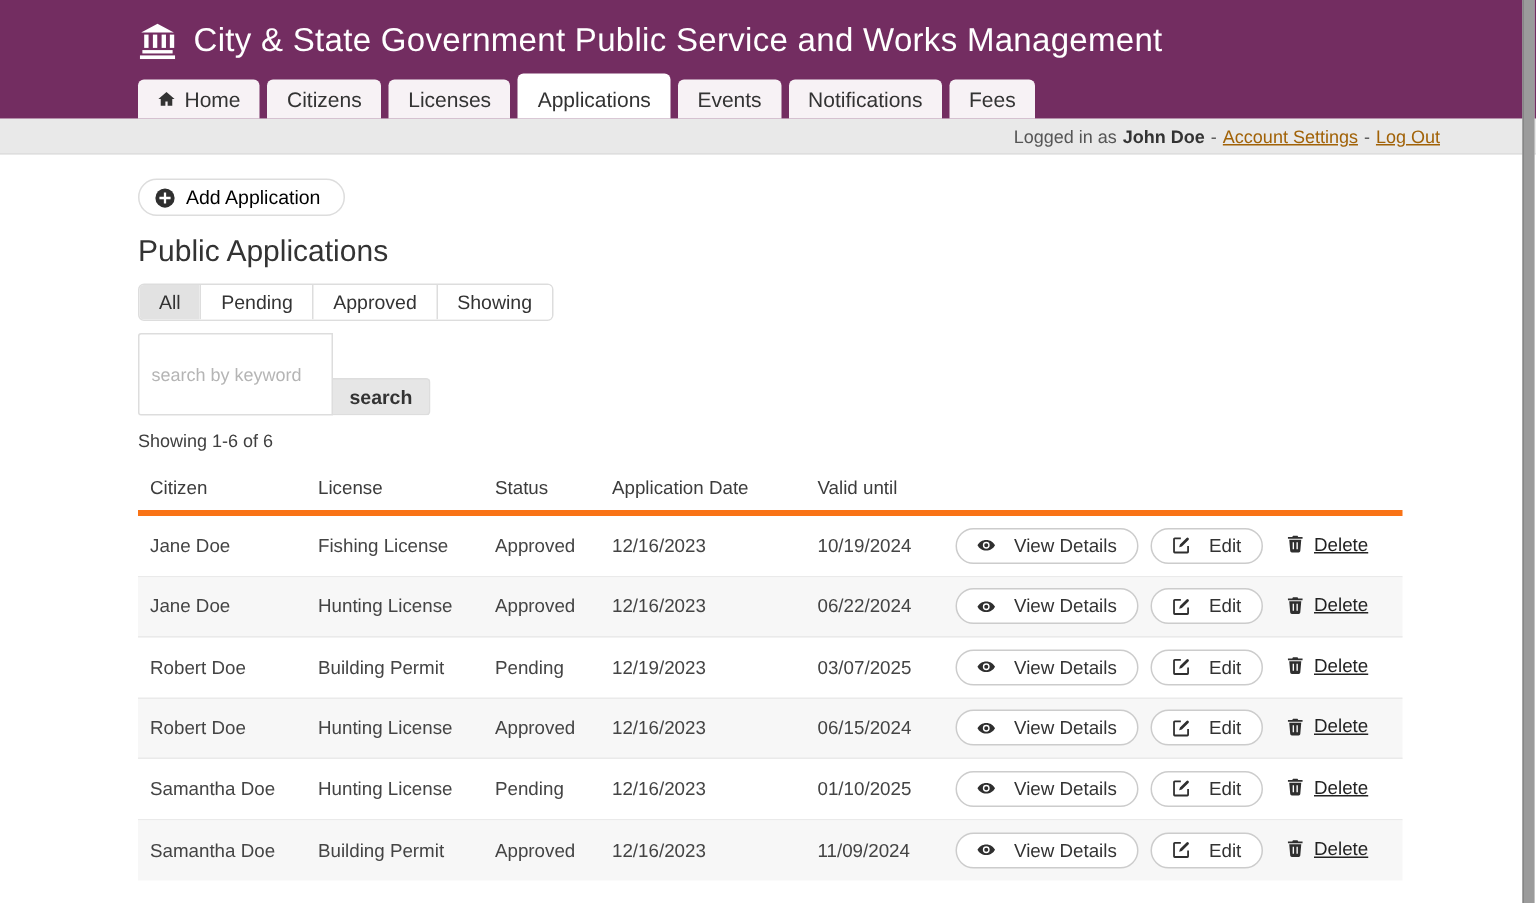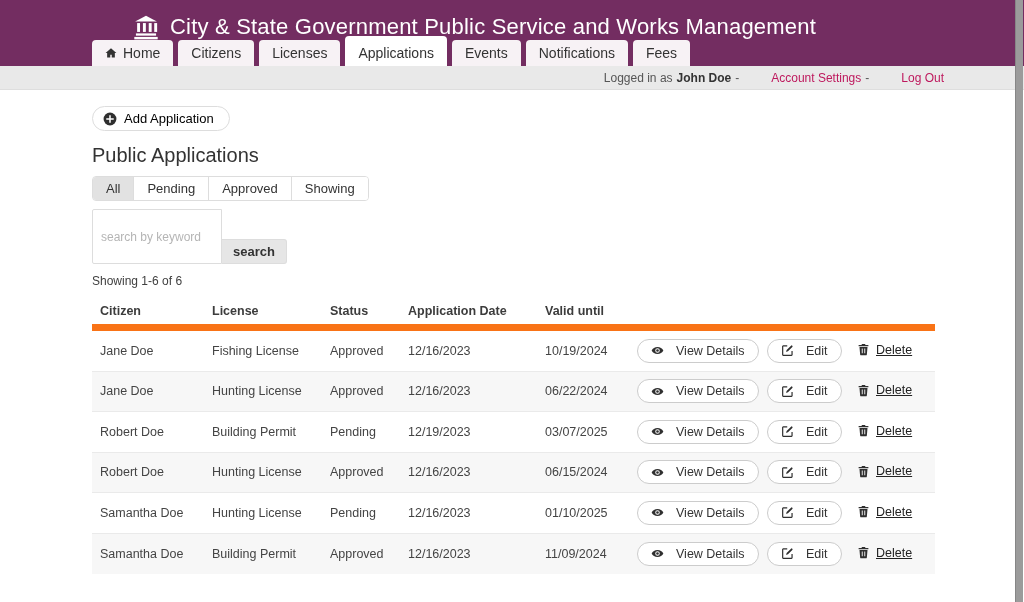--- a/index.html
+++ b/index.html
@@ -1,34 +1,34 @@
 <!DOCTYPE html>
 <html><head>
 <meta charset="utf-8">
 <style>
   * { margin:0; padding:0; box-sizing:border-box; }
   body { background:#fff; font-family:"Liberation Sans", sans-serif; }
   .page { position:relative; width:1024px; height:602px; background:#fff; overflow:hidden; }
 
   
-  .masthead { position:relative; height:66px; background:#732d61;padding-left:41px; }
+  .masthead { position:relative; height:79px; background:#732d61; }
   .brand { display:flex; align-items:center; gap:11px; padding:14px 0 0 92px; }
   .brand-title { color:#fff; font-size:22px; font-weight:400; letter-spacing:.2px; }
   .nav-tabs { position:absolute; left:92px; bottom:0; display:flex; align-items:flex-end; gap:5px; }
   .tab { background:#f7f2f5; color:#333; font-size:14px; padding:5px 13px 5px 13px;
          border-radius:4px 4px 0 0; display:flex; align-items:center; gap:6px; cursor:pointer; white-space:nowrap; }
   .tab.active { background:#ffffff; padding-top:9px; }
   .tab .h-icon { color:#333; display:inline-flex; }
 
   
   .user-bar { height:24px; background:#e9e9e9; border-bottom:1px solid #dedede;
               display:flex; justify-content:flex-end; align-items:center; gap:4px;
-              padding-right:80px; font-size:12px; color:#555; }
+              padding-right:64px; font-size:12px; color:#555; }
   .user-bar b { color:#333; }
-  .user-bar a { color:#be185d; cursor:pointer;margin-left:28px; }
+  .user-bar a { color:#a16207; text-decoration:underline; cursor:pointer; }
 
   
   .content { padding:16px 0 0 92px; }
   .add-btn { display:inline-flex; align-items:center; gap:7px; background:#fff; border:1px solid #ddd;
              border-radius:16px; padding:4px 15px 4px 10px; font-size:13px; color:#000000; cursor:pointer; }
   h1 { font-size:20px; font-weight:400; color:#333; margin:13px 0 9px; }
 
   .filters { display:inline-flex; border:1px solid #ddd; border-radius:4px; overflow:hidden; font-size:13px; }
   .filter { padding:4px 13px; background:#fff; color:#333; border-left:1px solid #ddd; cursor:pointer; }
   .filter:first-child { border-left:none; }
@@ -41,21 +41,21 @@
   .search-btn { background:#e6e6e6; border:1px solid #ddd; border-left:none; padding:4px 11px;
                 font-size:13px; font-weight:600; color:#333; border-radius:0 3px 3px 0; cursor:pointer;
                 font-family:"Liberation Sans", sans-serif;margin-top:30px; }
 
   .showing { font-size:12px; color:#404040; margin-top:10px; }
 
   
   .table { margin-top:9px; width:843px; }
   .thead, .tr { display:grid; grid-template-columns:112px 118px 78px 137px 92px 130px 76px 92px;
                 align-items:center; padding-left:8px; }
-  .thead { height:34px; font-size:12.5px; font-weight:700; color:#3c3c3c; border-bottom:7px solid #f97316; }
+  .thead { height:34px; font-size:12.5px; font-weight:400; color:#3c3c3c; border-bottom:4px solid #f97316; }
   .tr { height:40.5px; font-size:12.5px; color:#444; border-bottom:1px solid #eaeaea; }
   .tr:last-child { border-bottom:none; }
   .tr.striped { background:#f7f7f7; }
   .pill-btn { display:inline-flex; align-items:center; gap:12px; border:1px solid #ccc; border-radius:13px;
               background:#fff; padding:4px 13px; font-size:12.5px; color:#333; cursor:pointer;
               font-family:"Liberation Sans", sans-serif; }
   .pill-btn .b-icon, .delete-link .b-icon { display:inline-flex; color:#2f2f2f; }
   .delete-cell { padding-left:14px; }
   .delete-link { display:inline-flex; align-items:center; gap:6px; font-size:12.5px; color:#222; cursor:pointer; }
   .delete-link .lbl { text-decoration:underline; }

